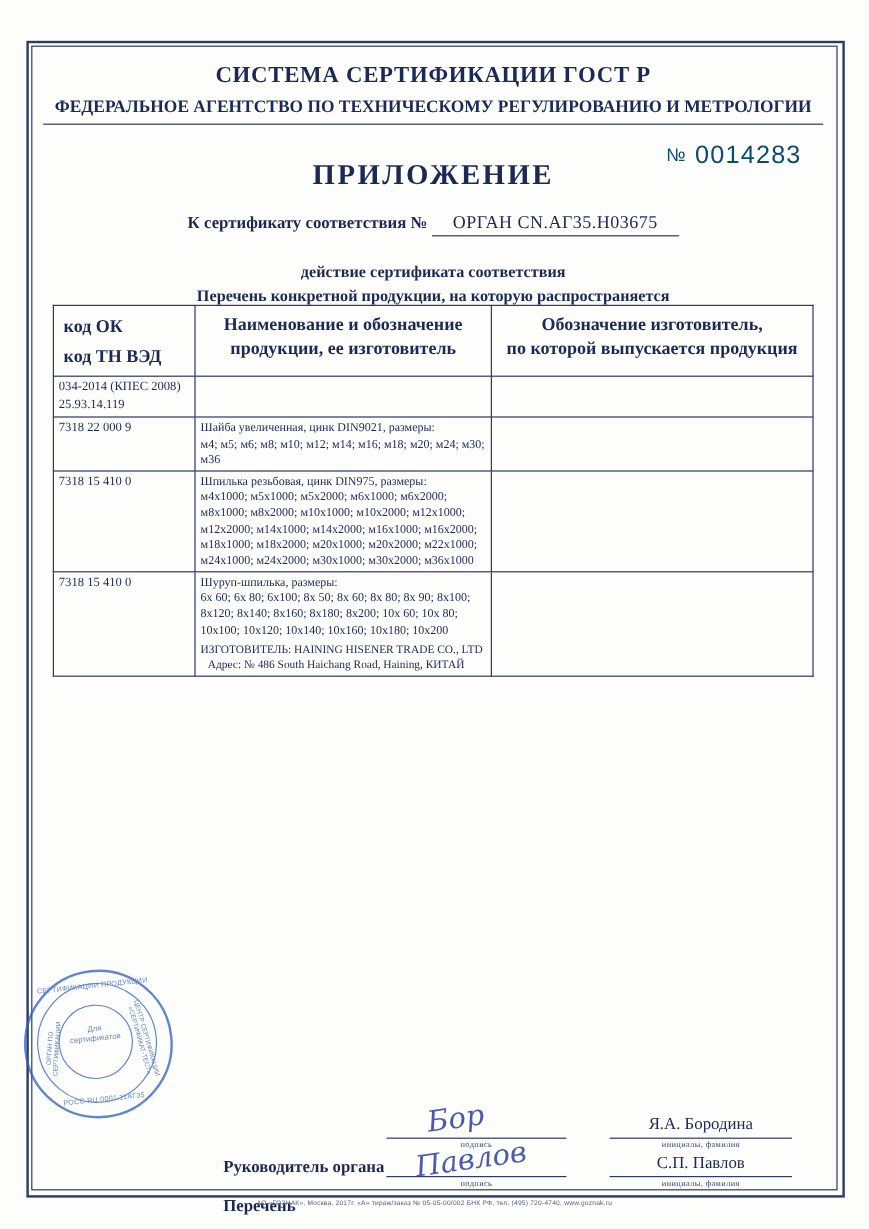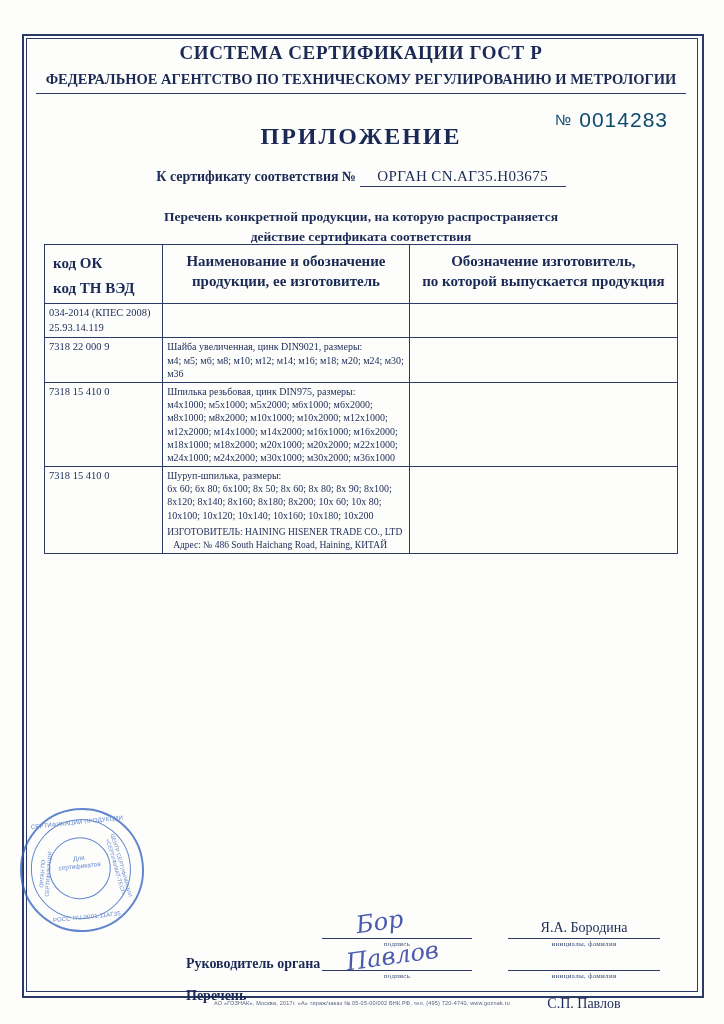--- a/index.html
+++ b/index.html
@@ -32,21 +32,21 @@
   }
   .frame-inner {
     position: absolute;
     left: 26px; top: 38px;
     width: 670px;
     height: 952px;
     border: 1px solid #2b3a66;
   }
   .content {
     position: absolute;
-    left: 26px; top: 26px;
+    left: 26px; top: 36px;
     width: 670px;
     height: 716px;
   }
   .hdr1 {
     text-align: center;
     font-size: 19px;
     font-weight: bold;
     letter-spacing: 0.6px;
     margin-top: 16px;
     color: #1b2a55;
@@ -201,21 +201,21 @@
   .nl1 { left: 482px; top: 74px; width: 152px; }
   .nl2 { left: 482px; top: 106px; width: 152px; }
   .name-txt {
     position: absolute;
     width: 152px;
     text-align: center;
     font-size: 14px;
     color: #1b2a55;
   }
   .nt1 { left: 482px; top: 56px; }
-  .nt2 { left: 482px; top: 88px; margin-top: 44px; }
+  .nt2 { left: 482px; top: 88px; }
   .name-cap {
     position: absolute;
     width: 152px;
     text-align: center;
     font-size: 7px;
     color: #3b4a72;
     letter-spacing: 0.3px;
   }
   .nc1 { left: 482px; top: 76px; }
   .nc2 { left: 482px; top: 108px; }
@@ -317,22 +317,22 @@
     </div>
 
     <div class="title-prilozhenie">ПРИЛОЖЕНИЕ</div>
 
     <div class="cert-line">
       <span class="label">К сертификату соответствия №</span>
       <span class="value">ОРГАН CN.АГ35.Н03675</span>
     </div>
 
     <div class="subtitle">
+      <div>действие сертификата соответствия</div>
       <div>Перечень конкретной продукции,  на которую распространяется</div>
-      <div>действие сертификата соответствия</div>
     </div>
 
     <table class="products">
       <thead>
         <tr>
           <th class="col1 th-ok">
             <span class="l1">код ОК</span>
             <span class="l2">код ТН ВЭД</span>
           </th>
           <th class="col2">

